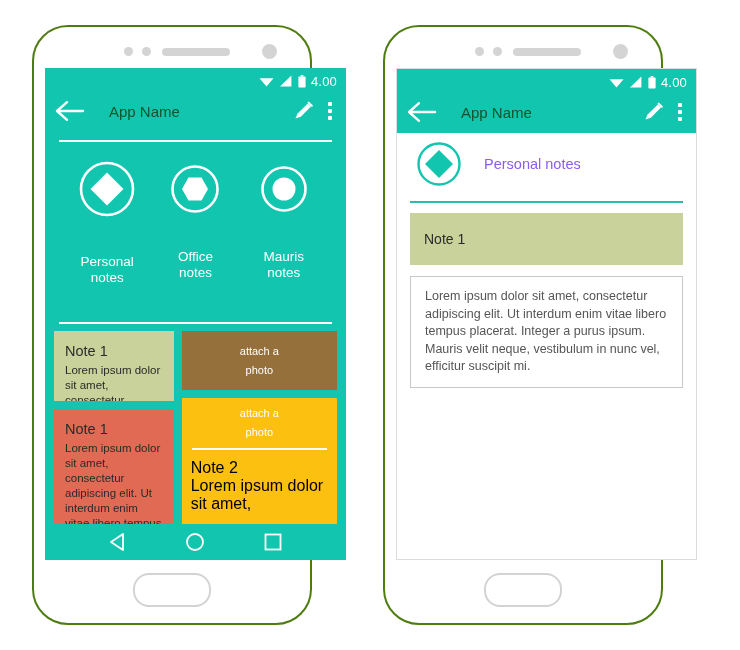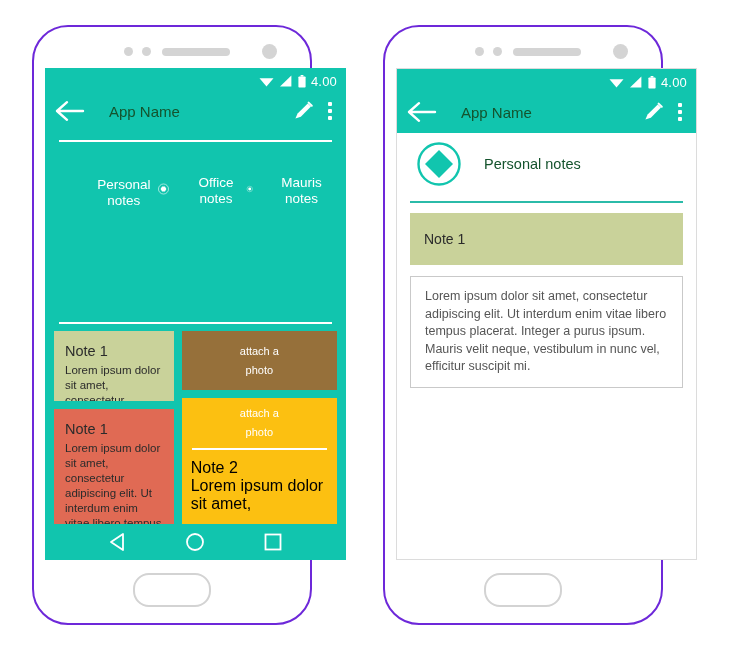--- a/index.html
+++ b/index.html
@@ -6,21 +6,21 @@
   body{
     width:740px;height:650px;background:#ffffff;
     font-family:"Liberation Sans", sans-serif;
     overflow:hidden;position:relative;
   }
   .stage{position:absolute;inset:0;}
 
   
   .phone{
     position:absolute;top:25px;width:280px;height:600px;
-    border:2px solid #6d28d9;border-radius:36px;background:#fff;
+    border:2px solid #4d7c0f;border-radius:36px;background:#fff;
     box-sizing:border-box;
     text-decoration:underline;
   }
   .phone.left{left:32px;}
   .phone.right{left:383px;}
 
   .top-bar{
     position:absolute;top:14px;left:0;width:100%;height:22px;
   }
   .dot-s{position:absolute;width:9px;height:9px;border-radius:50%;background:#d4d4d4;top:6px;}
@@ -62,21 +62,21 @@
   .kebab{display:flex;flex-direction:column;gap:3px;align-items:center;padding:2px 4px;}
   .kebab i{width:4px;height:4px;background:#fff;border-radius:1px;display:block;}
 
   .hdr-rule{position:absolute;left:14px;right:14px;top:72px;height:2px;background:#ffffff;}
 
   
   .cats{
     position:absolute;left:0;right:0;top:92px;height:155px;
     display:flex;justify-content:space-around;align-items:flex-start;padding:0 18px;box-sizing:border-box;
   }
-  .cat{width:76px;display:flex;flex-direction:row;align-items:center;gap:28px;}
+  .cat{width:76px;display:flex;flex-direction:column;align-items:center;gap:28px;}
   .cat-ic{width:58px;height:58px;}
   .cat-lbl{color:#ffffff;font-size:13.5px;line-height:16px;text-align:center;margin-top:8px;}
   .cat.shift .cat-lbl{margin-top:3px;}
 
   .cats-rule{position:absolute;left:14px;right:14px;top:254px;height:2px;background:#ffffff;}
 
   
   .grid{
     position:absolute;left:9px;right:9px;top:263px;bottom:36px;
     display:flex;gap:8px;
@@ -104,21 +104,21 @@
   .navbar{
     position:absolute;left:0;right:0;bottom:0;height:36px;
     display:flex;align-items:center;justify-content:space-around;padding:0 34px;box-sizing:border-box;
   }
   .nav-ic{width:22px;height:22px;}
 
   
   .p2-body{position:absolute;left:0;right:0;top:64px;bottom:0;padding:0 13px;box-sizing:border-box;}
   .p2-head{display:flex;align-items:center;height:62px;}
   .p2-ic{width:46px;height:46px;flex:0 0 auto;margin-left:6px;}
-  .p2-cat{color:#14532d;font-size:14.5px;margin-left:22px;}
+  .p2-cat{color:#8b5cf6;font-size:14.5px;margin-left:22px;}
   .p2-rule{height:2px;background:#2bbba9;margin:6px 0 10px;}
 
   .title-card{background:#c9d29a;height:52px;display:flex;align-items:center;padding:0 14px;box-sizing:border-box;}
   .title-card span{font-size:14px;color:#2b2b2b;}
 
   .body-box{
     border:1px solid #c9c9c9;background:#fff;margin-top:11px;padding:11px 14px;
     box-sizing:border-box;
   }
   .body-box p{margin:0;font-size:12.5px;line-height:17.5px;color:#555555;}

